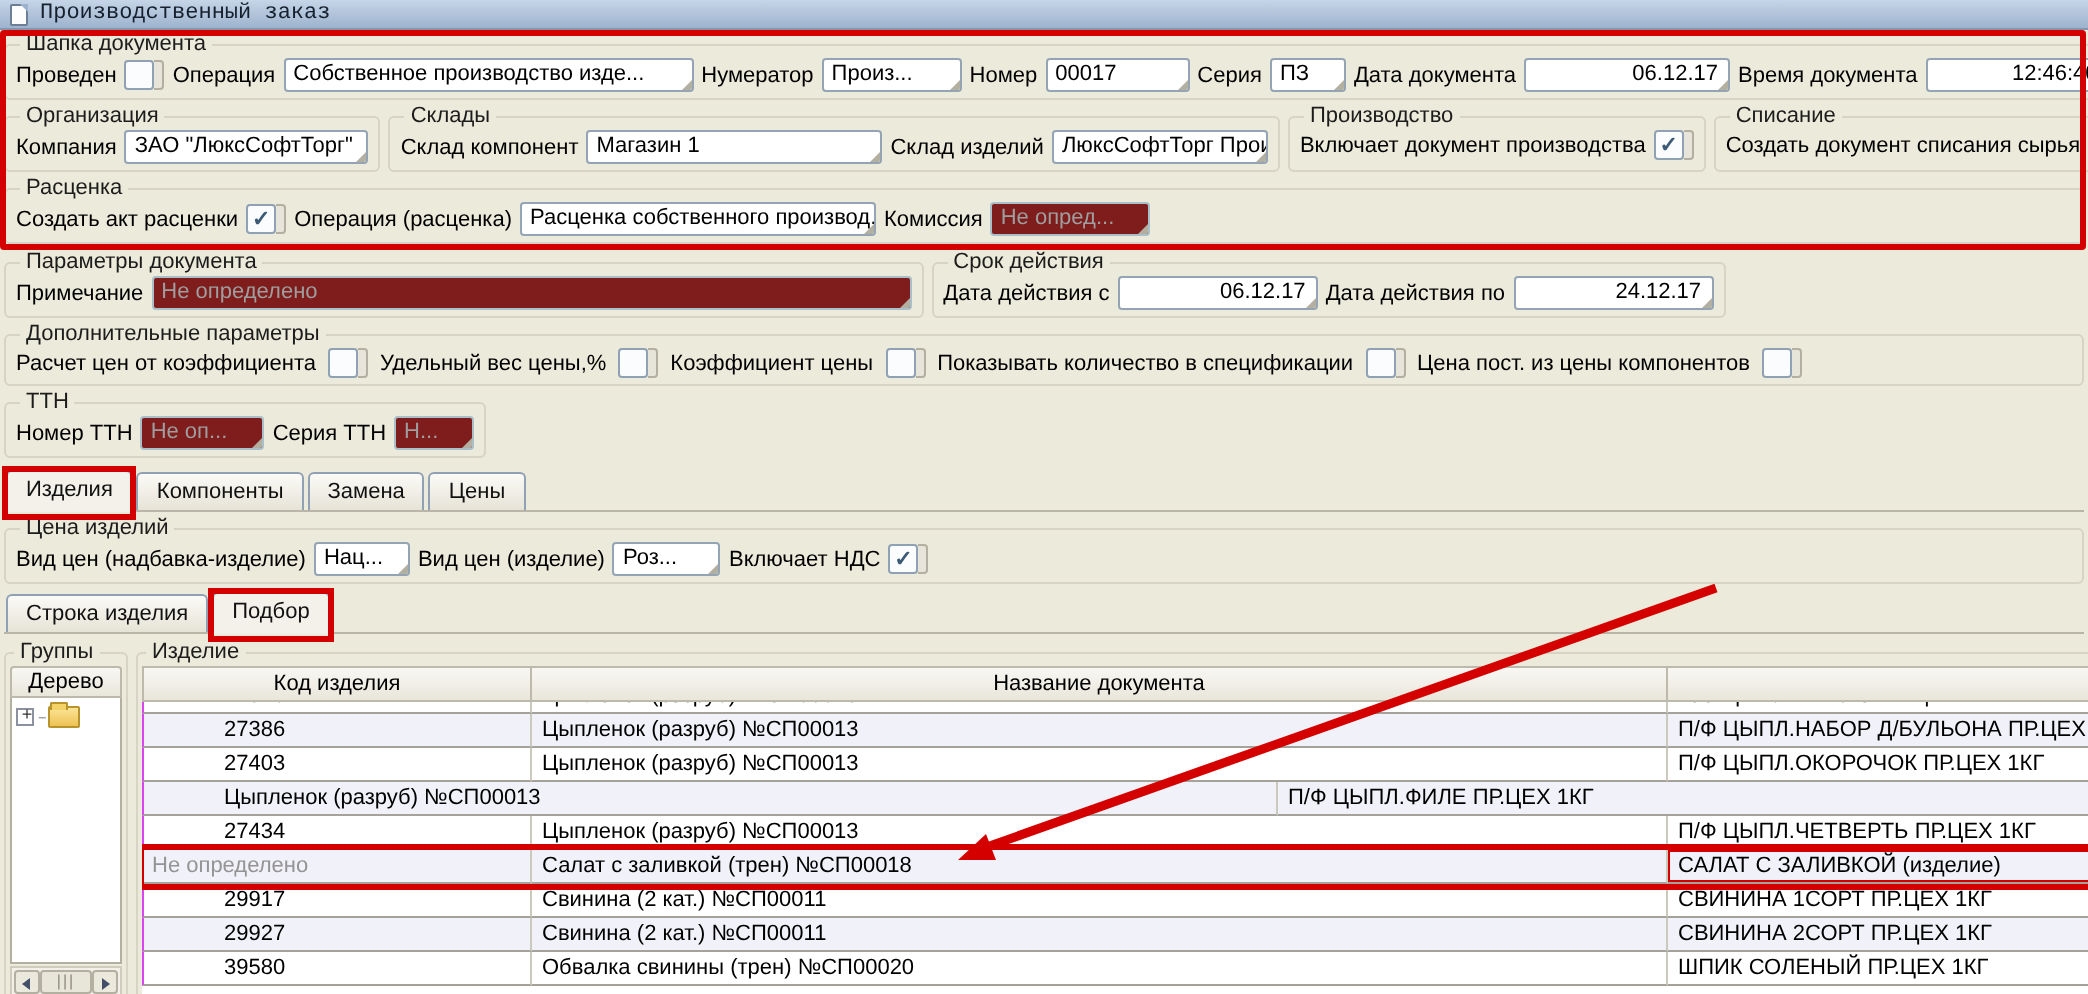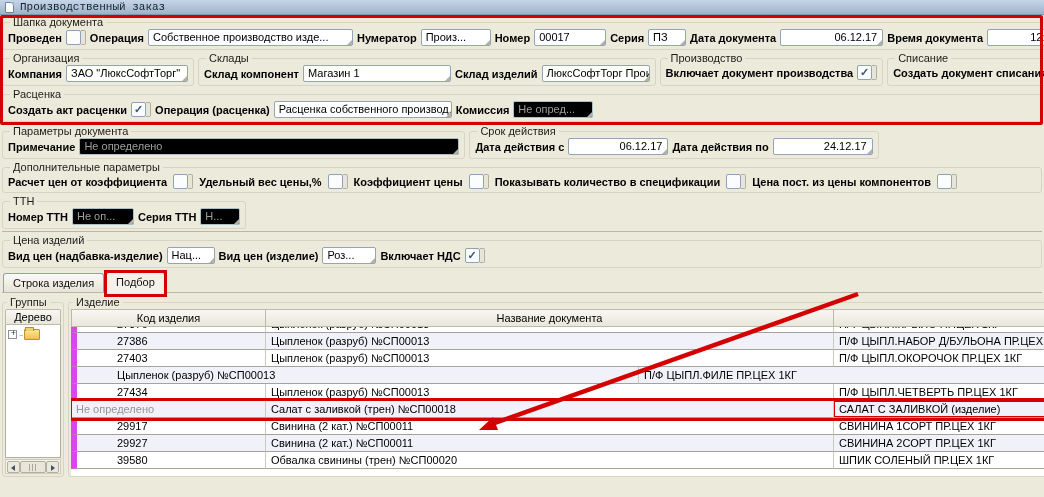--- a/index.html
+++ b/index.html
@@ -20,34 +20,34 @@
   .doc-icon{ width:9px; height:11px; background:#fdfdfd; border:1px solid #6e7f95; border-radius:1px; position:relative; }
   .doc-icon::after{ content:""; position:absolute; right:-1px; top:-1px; border:2px solid #9db3cd; border-left-color:transparent; border-bottom-color:transparent; }
   .titlebar .t{ color:#16202e; }
 
   .form{ padding:1px 2px 0 2px; }
 
   
   fieldset{ border:1px solid #d7d3c5; border-radius:3px; padding:1px 5px 3px 5px; margin:0; }
   legend{ padding:0 3px; margin-left:2px; line-height:12px; color:#1c1c1c; }
   .frow{ display:flex; align-items:center; gap:4px; white-space:nowrap; }
-  .lbl{ white-space:nowrap;font-weight:bold; }
+  .lbl{ white-space:nowrap; }
 
   
   .fld{
     position:relative; height:17px; line-height:15px; padding:0 5px 0 4px;
     background:#fff; border:1px solid #93a4b5; border-radius:2px;
     white-space:nowrap; overflow:hidden;
   }
   .fld::after{ 
     content:""; position:absolute; right:0; bottom:0;
     border-left:5px solid transparent; border-bottom:5px solid #b3b0a2;
   }
   .fld.num{ text-align:right; }
-  .fld.dis{ color:#9e9e9e; background:#000000; border-color:#a9bfc9; }
+  .fld.dis{ color:#9e9e9e; background:#7f1d1d; border-color:#a9bfc9; }
 
   
   .cbwrap{ display:inline-flex; align-items:center; }
   .cb{
     width:15px; height:15px; background:#fbfcfe; border:1px solid #8fa1b4; border-radius:2px;
     display:inline-flex; align-items:center; justify-content:center;
     color:#3c5a75; font-size:11px; font-weight:bold;
   }
   .cb.checked::before{ content:"✓"; }
   .cbtail{ width:5px; height:15px; background:#e7e4d9; border:1px solid #b3b0a2; border-left:none; border-radius:0 2px 2px 0; }
@@ -97,21 +97,21 @@
   }
   .th:first-child{ border-left:1px solid #bdbaac; }
   .tbody{ flex:1; overflow:hidden; background:#fff; }
   .tr{ display:flex; height:17px; position:relative; background:#fff; }
   .tr:nth-child(even){ background:#f1f1f9; }
   .tr.first{ margin-top:-11px; }
   .td{
     line-height:16px; padding:0 5px; white-space:nowrap; overflow:hidden;
     border-right:1px solid #cbc8bc; border-bottom:1px solid #a5a399;
   }
-  .td:first-child{ border-left:6px solid #d946ef;padding-left:40px; }
+  .td:first-child{ border-left:1px solid #d946ef;padding-left:40px; }
   .td.dim{ color:#949494; }
   .c1{ width:195px; flex:none; }
   .c2{ width:568px; flex:none; }
   .c3{ flex:1; }
 
   
   .red-frame{ position:absolute; border:3px solid #d40000; pointer-events:none; z-index:40; }
   .rf-header{ top:-1px; left:-2px; right:-1px; bottom:-3px; border-radius:2px; }
   .rf-tab{ top:-3px; left:-3px; right:-3px; bottom:-4px; }
   .rf-row{ top:-3px; left:-2px; right:-1px; bottom:-3px; z-index:30; }
@@ -266,20 +266,29 @@
     <legend>ТТН</legend>
     <div class="frow">
       <span class="lbl">Номер ТТН</span>
       <span class="fld dis" style="width:62px">Не оп...</span>
       <span class="lbl">Серия ТТН</span>
       <span class="fld dis" style="width:40px">Н...</span>
     </div>
   </fieldset>
 
   
+  <div class="tabs">
+    <div class="tab active">
+      <span>Изделия</span>
+      <div class="red-frame rf-tab"></div>
+    </div>
+    <div class="tab"><span>Компоненты</span></div>
+    <div class="tab"><span>Замена</span></div>
+    <div class="tab"><span>Цены</span></div>
+  </div>
 
   <div class="tabpanel">
 
     <fieldset class="sect">
       <legend>Цена изделий</legend>
       <div class="frow">
         <span class="lbl">Вид цен (надбавка-изделие)</span>
         <span class="fld" style="width:48px">Нац...</span>
         <span class="lbl">Вид цен (изделие)</span>
         <span class="fld" style="width:54px">Роз...</span>

